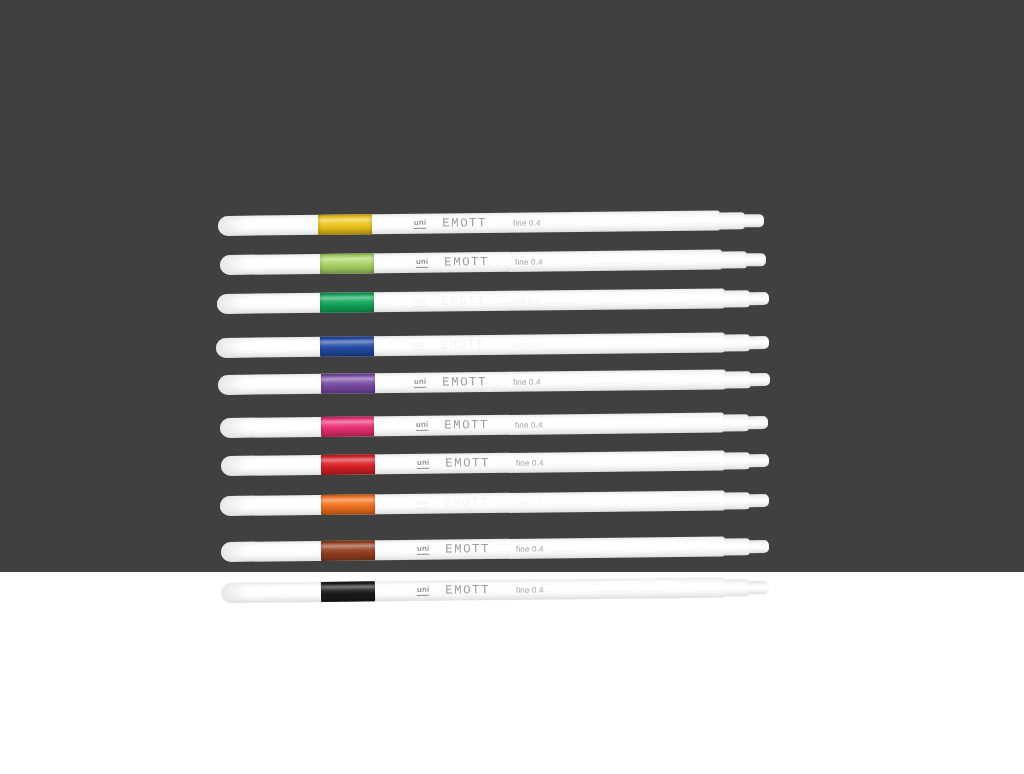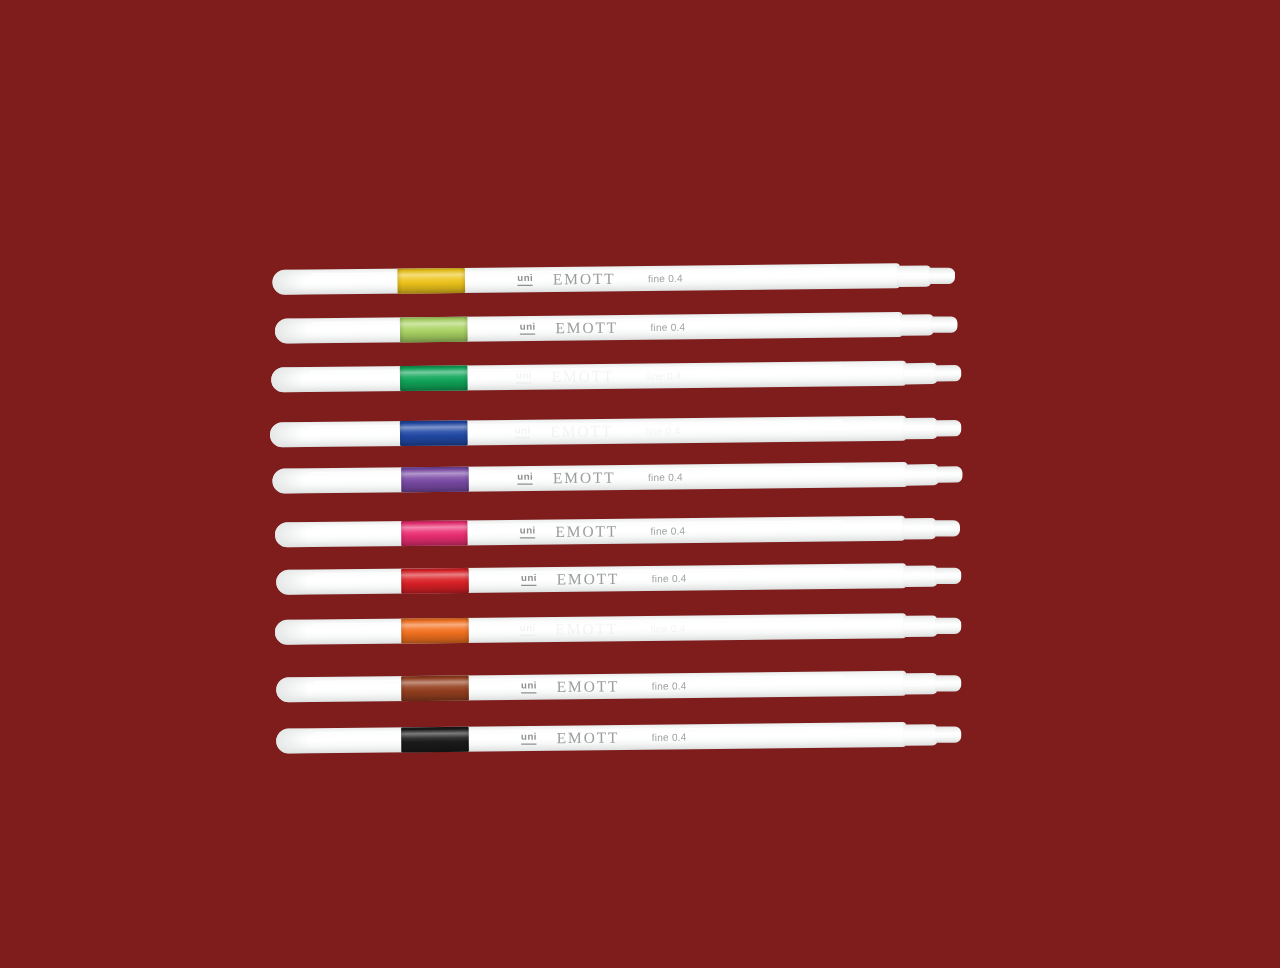--- a/index.html
+++ b/index.html
@@ -6,22 +6,22 @@
   html,body{margin:0;padding:0;}
   body{
     width:1024px;height:774px;
     background:#ffffff;
     font-family:"Liberation Sans", sans-serif;
     overflow:hidden;
     position:relative;
   }
   #stage{
     position:absolute;
-    left:0;top:0;width:1024px;height:774px;
-    background:#7f1d1d;
+    left:0;top:0;width:1024px;height:572px;
+    background:#404040;
   }
 
   
   .pen{
     position:absolute;
     height:24px;
     transform-origin:left center;
     transform:rotate(-0.62deg);
   }
 
@@ -140,21 +140,21 @@
     padding-bottom:0.5px;
     margin-right:16px;
     transform:scaleX(1.02);
   }
   .emott{
     font-size:12.4px;
     font-weight:400;
     letter-spacing:1.5px;
     color:#9b9d9e;
     margin-right:26px;
-    font-family:Liberation Serif, serif;
+    font-family:Liberation Mono, monospace;
     text-align:right;
   }
   .fine{
     font-size:8.1px;
     font-weight:400;
     letter-spacing:0.15px;
     color:#a0a2a3;
   }
   
   .print.faint{ opacity:0.11; }

